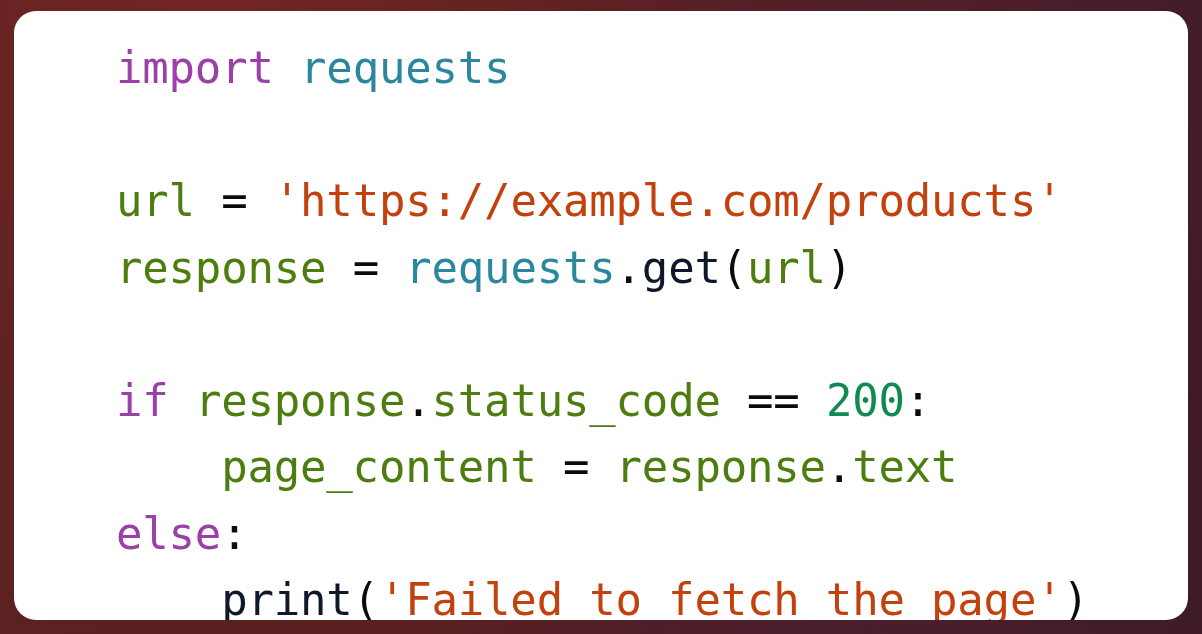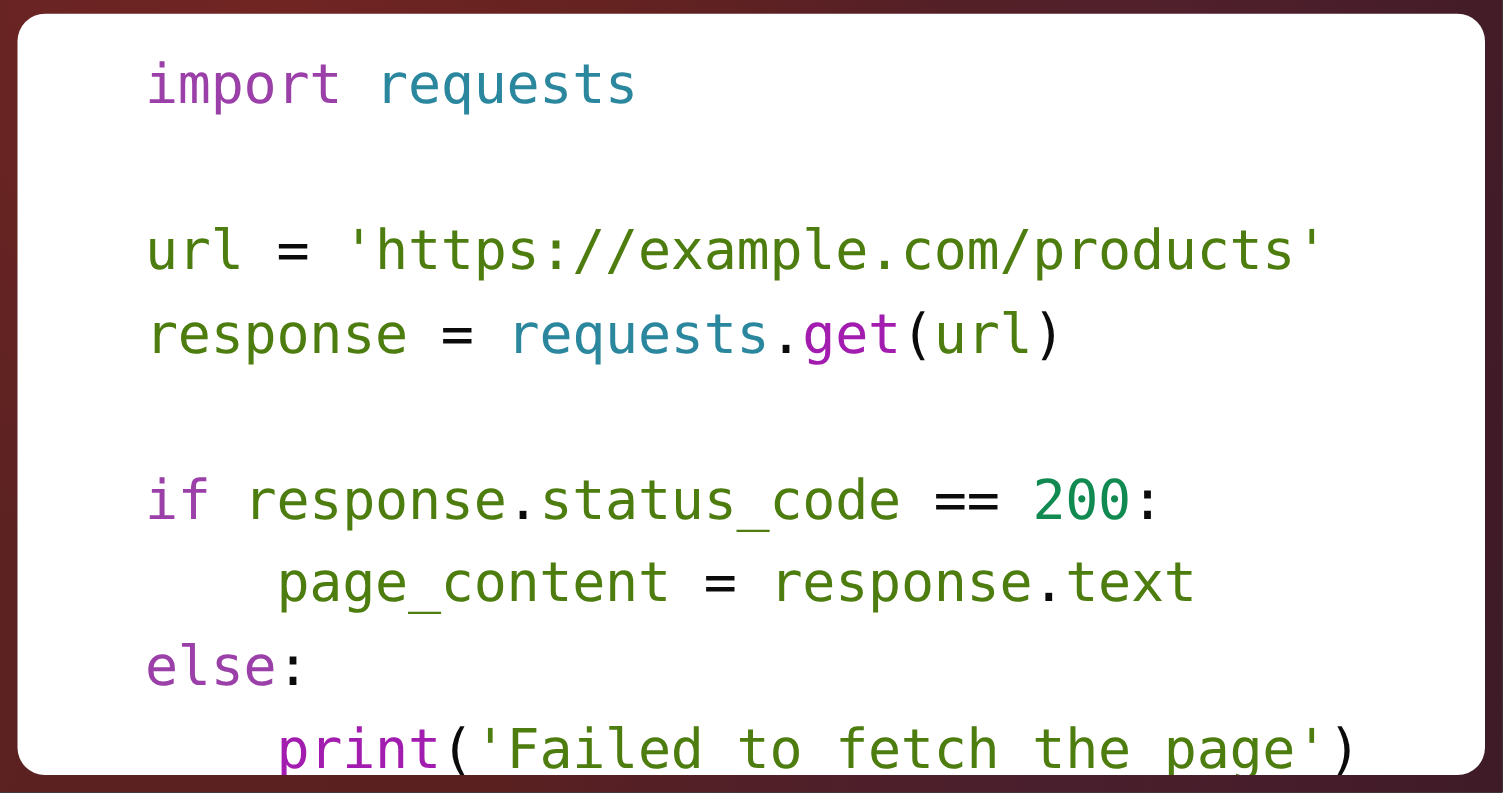--- a/index.html
+++ b/index.html
@@ -47,22 +47,22 @@
     -webkit-font-smoothing:antialiased;
   }
 
   .code-line { height:66.5px; white-space:pre; }
   .code-line.blank { color:transparent; }
 
   
   .tok-keyword  { color:#9B40A8; }
   .tok-module   { color:#2b879e; }
   .tok-name     { color:#4d7c0f; }
-  .tok-builtin  { color:#a21caf; }
-  .tok-string   { color:#4d7c0f; }
+  .tok-builtin  { color:#0f172a; }
+  .tok-string   { color:#c2410c; }
   .tok-number   { color:#118a52;margin-top:22px; }
   .tok-operator { color:#0b0b0b; }
   .tok-punct    { color:#0b0b0b; }
   .tok-plain    { color:#0b0b0b; }
 </style>
 </head>
 <body>
 
 <div id="code-card-frame">
   <div id="code-surface">

